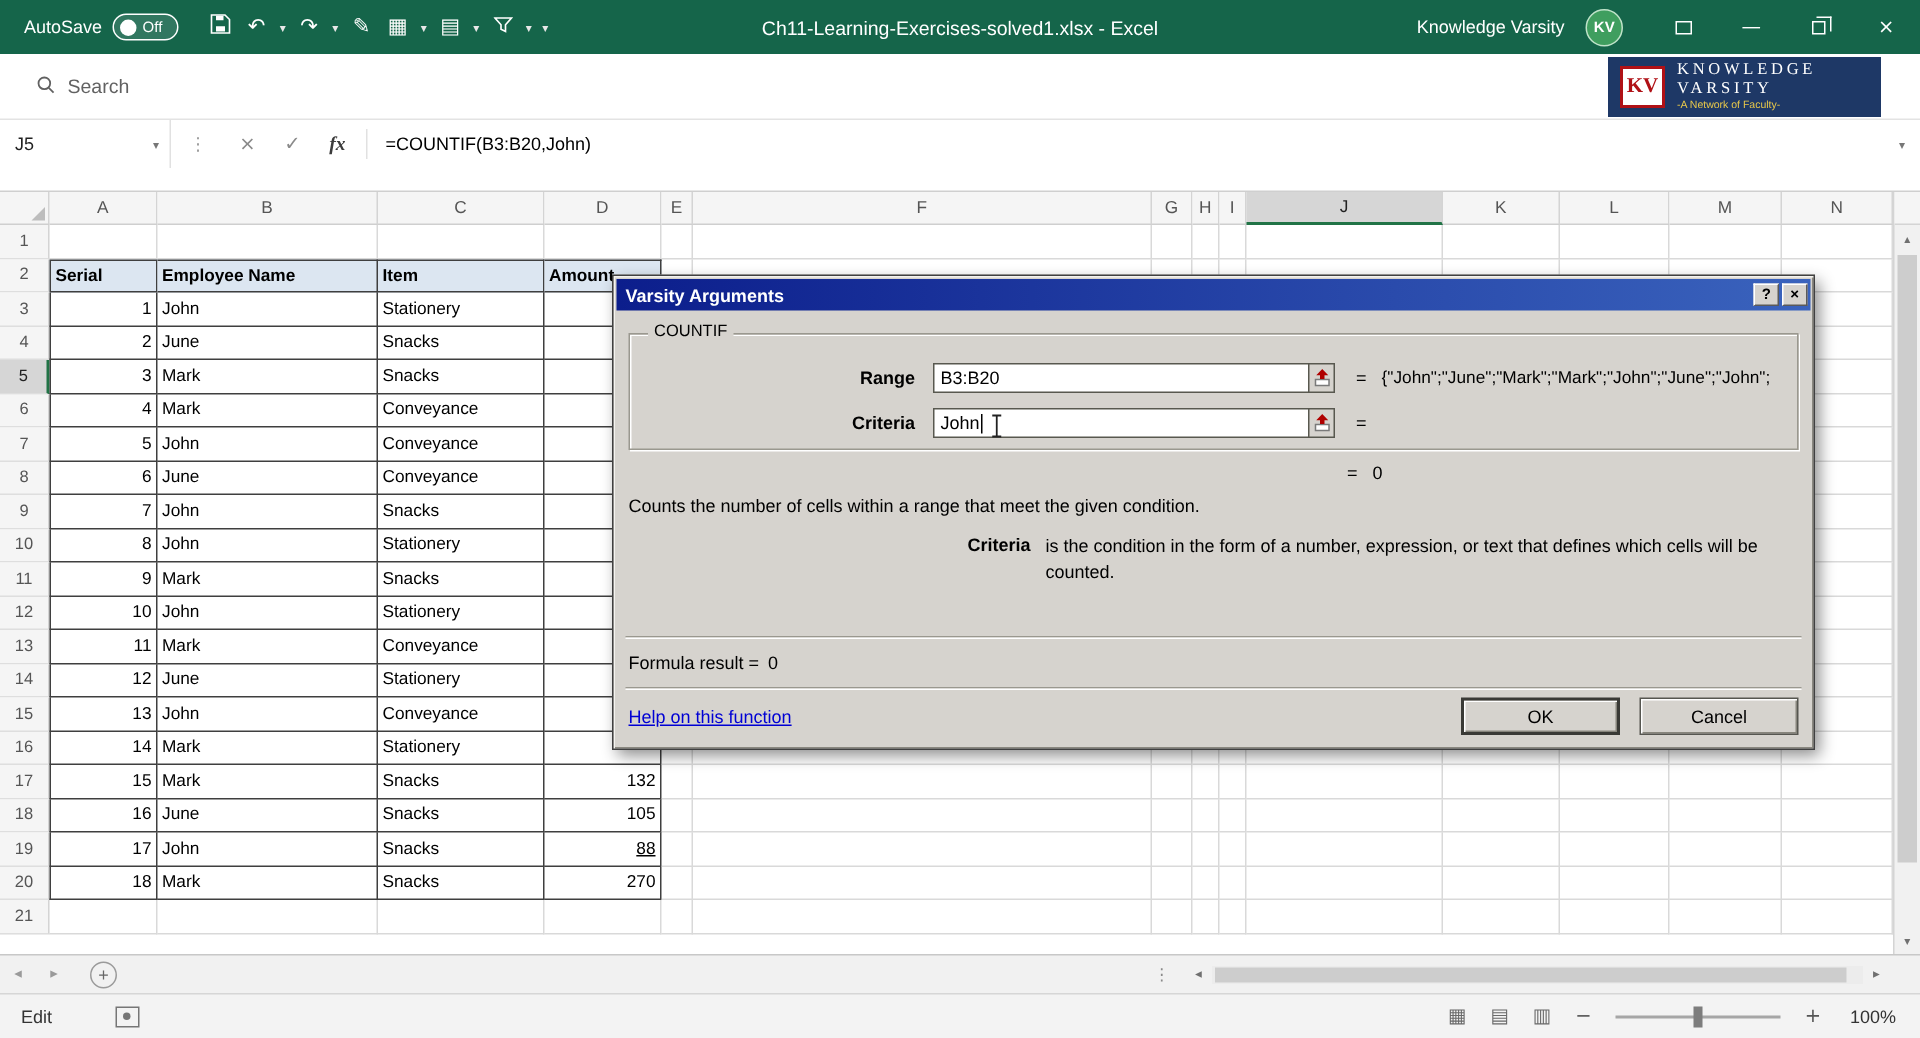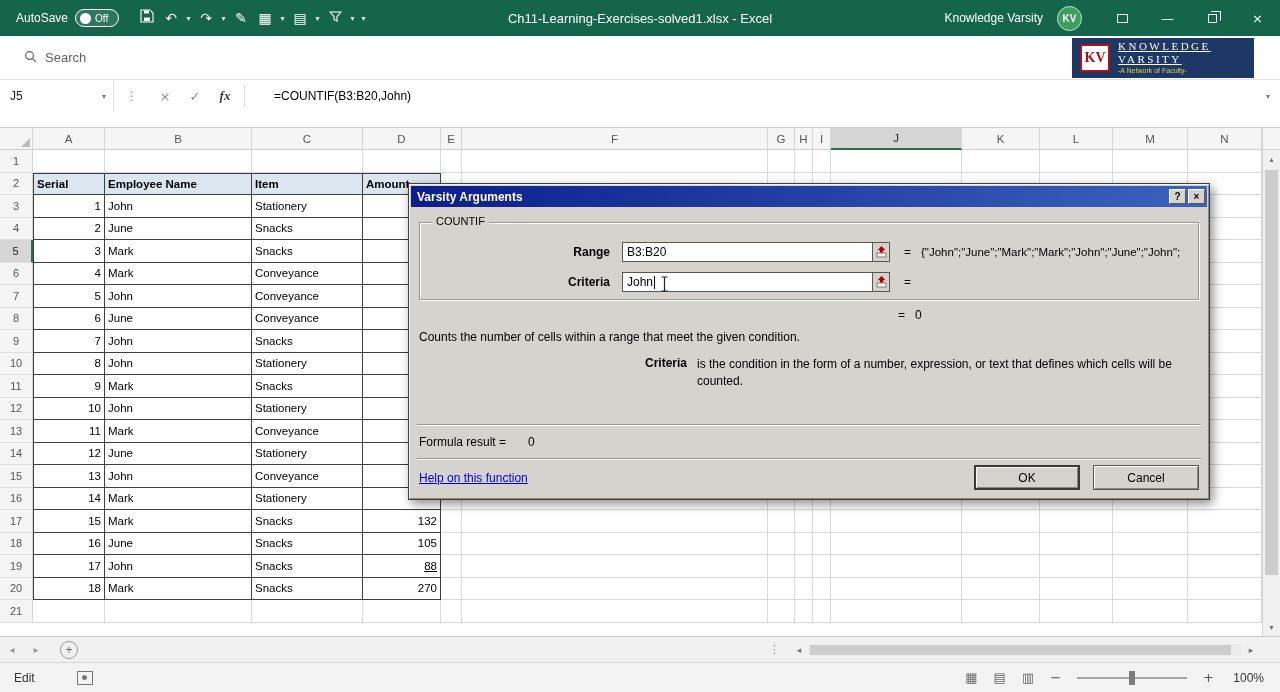--- a/index.html
+++ b/index.html
@@ -27,33 +27,33 @@
   .restore-box::before{content:"";position:absolute;top:-4px;left:2px;width:9px;height:9px;border-top:1px solid #fff;border-right:1px solid #fff;}
 
   
   .ribbon{position:absolute;top:36px;left:0;right:0;height:44px;background:#fff;border-bottom:1px solid #e3e3e3;display:flex;align-items:center;}
   #rtabs{display:flex;align-items:center;height:100%;padding-left:14px;}
   .rtab{padding:0 13px;font-size:13px;color:#262626;height:100%;display:flex;align-items:center;white-space:nowrap;}
   .search{display:flex;align-items:center;gap:8px;color:#616161;font-size:13px;margin-left:24px;white-space:nowrap;}
   .logo{margin-left:auto;margin-right:26px;width:182px;height:40px;background:#1e3866;display:flex;align-items:center;padding:4px 8px;gap:8px;}
   .emblem{width:30px;height:28px;background:#fff;border:2px solid #b01116;display:flex;align-items:center;justify-content:center;font-family:"Liberation Serif",serif;font-weight:bold;color:#b01116;font-size:14px;}
   .logo-text{display:flex;flex-direction:column;line-height:1.15;}
-  .logo-l1,.logo-l2{color:#fff;font-family:"Liberation Serif",serif;font-size:11px;letter-spacing:2.5px;text-decoration:underline;}
+  .logo-l1,.logo-l2{color:#fff;font-family:"Liberation Serif",serif;font-size:11px;letter-spacing:2.5px;}
   .logo-tag{color:#e8c84a;font-size:7px;margin-top:1px;}
 
   
   .fbar{position:absolute;top:80px;left:0;right:0;height:48px;background:#fff;border-bottom:1px solid #cfcfcf;}
   .fbar-inner{display:flex;align-items:center;height:32px;}
   .namebox{width:114px;height:32px;display:flex;align-items:center;border-right:1px solid #e1e1e1;padding-left:10px;font-size:12px;color:#222;}
   .namebox .dd{margin-left:auto;padding-right:7px;color:#777;font-size:8px;}
   .fdots{color:#9a9a9a;padding:0 12px;font-size:12px;}
   .fbtn{width:30px;text-align:center;color:#8a8a8a;font-size:13px;}
   .fx{font-style:italic;color:#3c3c3c;font-family:"Liberation Serif",serif;font-weight:bold;font-size:13px;}
   .fdivider{width:1px;height:20px;background:#e1e1e1;margin:0 4px;}
-  .ftext{font-size:12px;color:#000;padding-left:8px;white-space:nowrap;margin-left:17px;}
+  .ftext{font-size:12px;color:#000;padding-left:8px;white-space:nowrap;}
   .fexpand{margin-left:auto;color:#777;padding-right:10px;font-size:8px;}
 
   
   .sheet{position:absolute;top:128px;left:0;width:1262px;height:508px;overflow:hidden;background:#fff;}
   #colhdrs{display:flex;height:22px;}
   .corner{width:33px;height:22px;background:#f5f5f5;border-right:1px solid #d4d4d4;border-bottom:1px solid #cfcfcf;position:relative;flex:none;}
   .corner::after{content:"";position:absolute;right:2px;bottom:2px;width:0;height:0;border-left:9px solid transparent;border-bottom:9px solid #bdbdbd;}
   .chdr{height:22px;display:flex;align-items:center;justify-content:center;font-size:11.5px;color:#555;background:#f5f5f5;border-right:1px solid #d4d4d4;border-bottom:1px solid #cfcfcf;flex:none;}
   .chdr.sel{background:#d6d6d6;border-bottom:2px solid #217346;color:#222;}
   .grow{display:flex;height:22.5px;}
@@ -118,21 +118,21 @@
   @keyframes blink{50%{opacity:0;}}
   .ibeam{position:absolute;left:251px;top:92px;pointer-events:none;}
   .dresult{position:absolute;left:489px;top:124px;display:flex;gap:10px;}
   .ddesc{position:absolute;left:10px;top:146px;font-size:12px;}
   .darg{position:absolute;left:0;right:10px;top:172px;display:flex;}
   .darg .alabel{width:288px;text-align:right;font-weight:bold;padding-right:10px;flex:none;}
   .darg .atext{flex:1;line-height:1.45;}
   .dsep{position:absolute;left:8px;right:8px;height:2px;border-top:1px solid #9a988f;border-bottom:1px solid #fff;}
   .sep1{top:240px;}
   .sep2{top:274px;}
-  .formres{position:absolute;left:10px;top:251px;display:flex;gap:22px;}
+  .formres{position:absolute;left:10px;top:251px;display:flex;gap:6px;}
   .dbottom{position:absolute;left:10px;right:10px;top:281px;display:flex;align-items:center;}
   .helplink{color:#0000d4;text-decoration:underline;font-size:12px;}
   .dbtn{width:106px;height:25px;background:#d6d3ce;border:1px solid #565650;box-shadow:inset 1px 1px 0 #fff,inset -1px -1px 0 #87857c;font-size:12px;display:flex;align-items:center;justify-content:center;}
   .dbtn.ok{margin-left:auto;border:2px solid #3a3a36;margin-right:13px;}
 </style>
 </head>
 <body>
 
 <div id="app">
 

